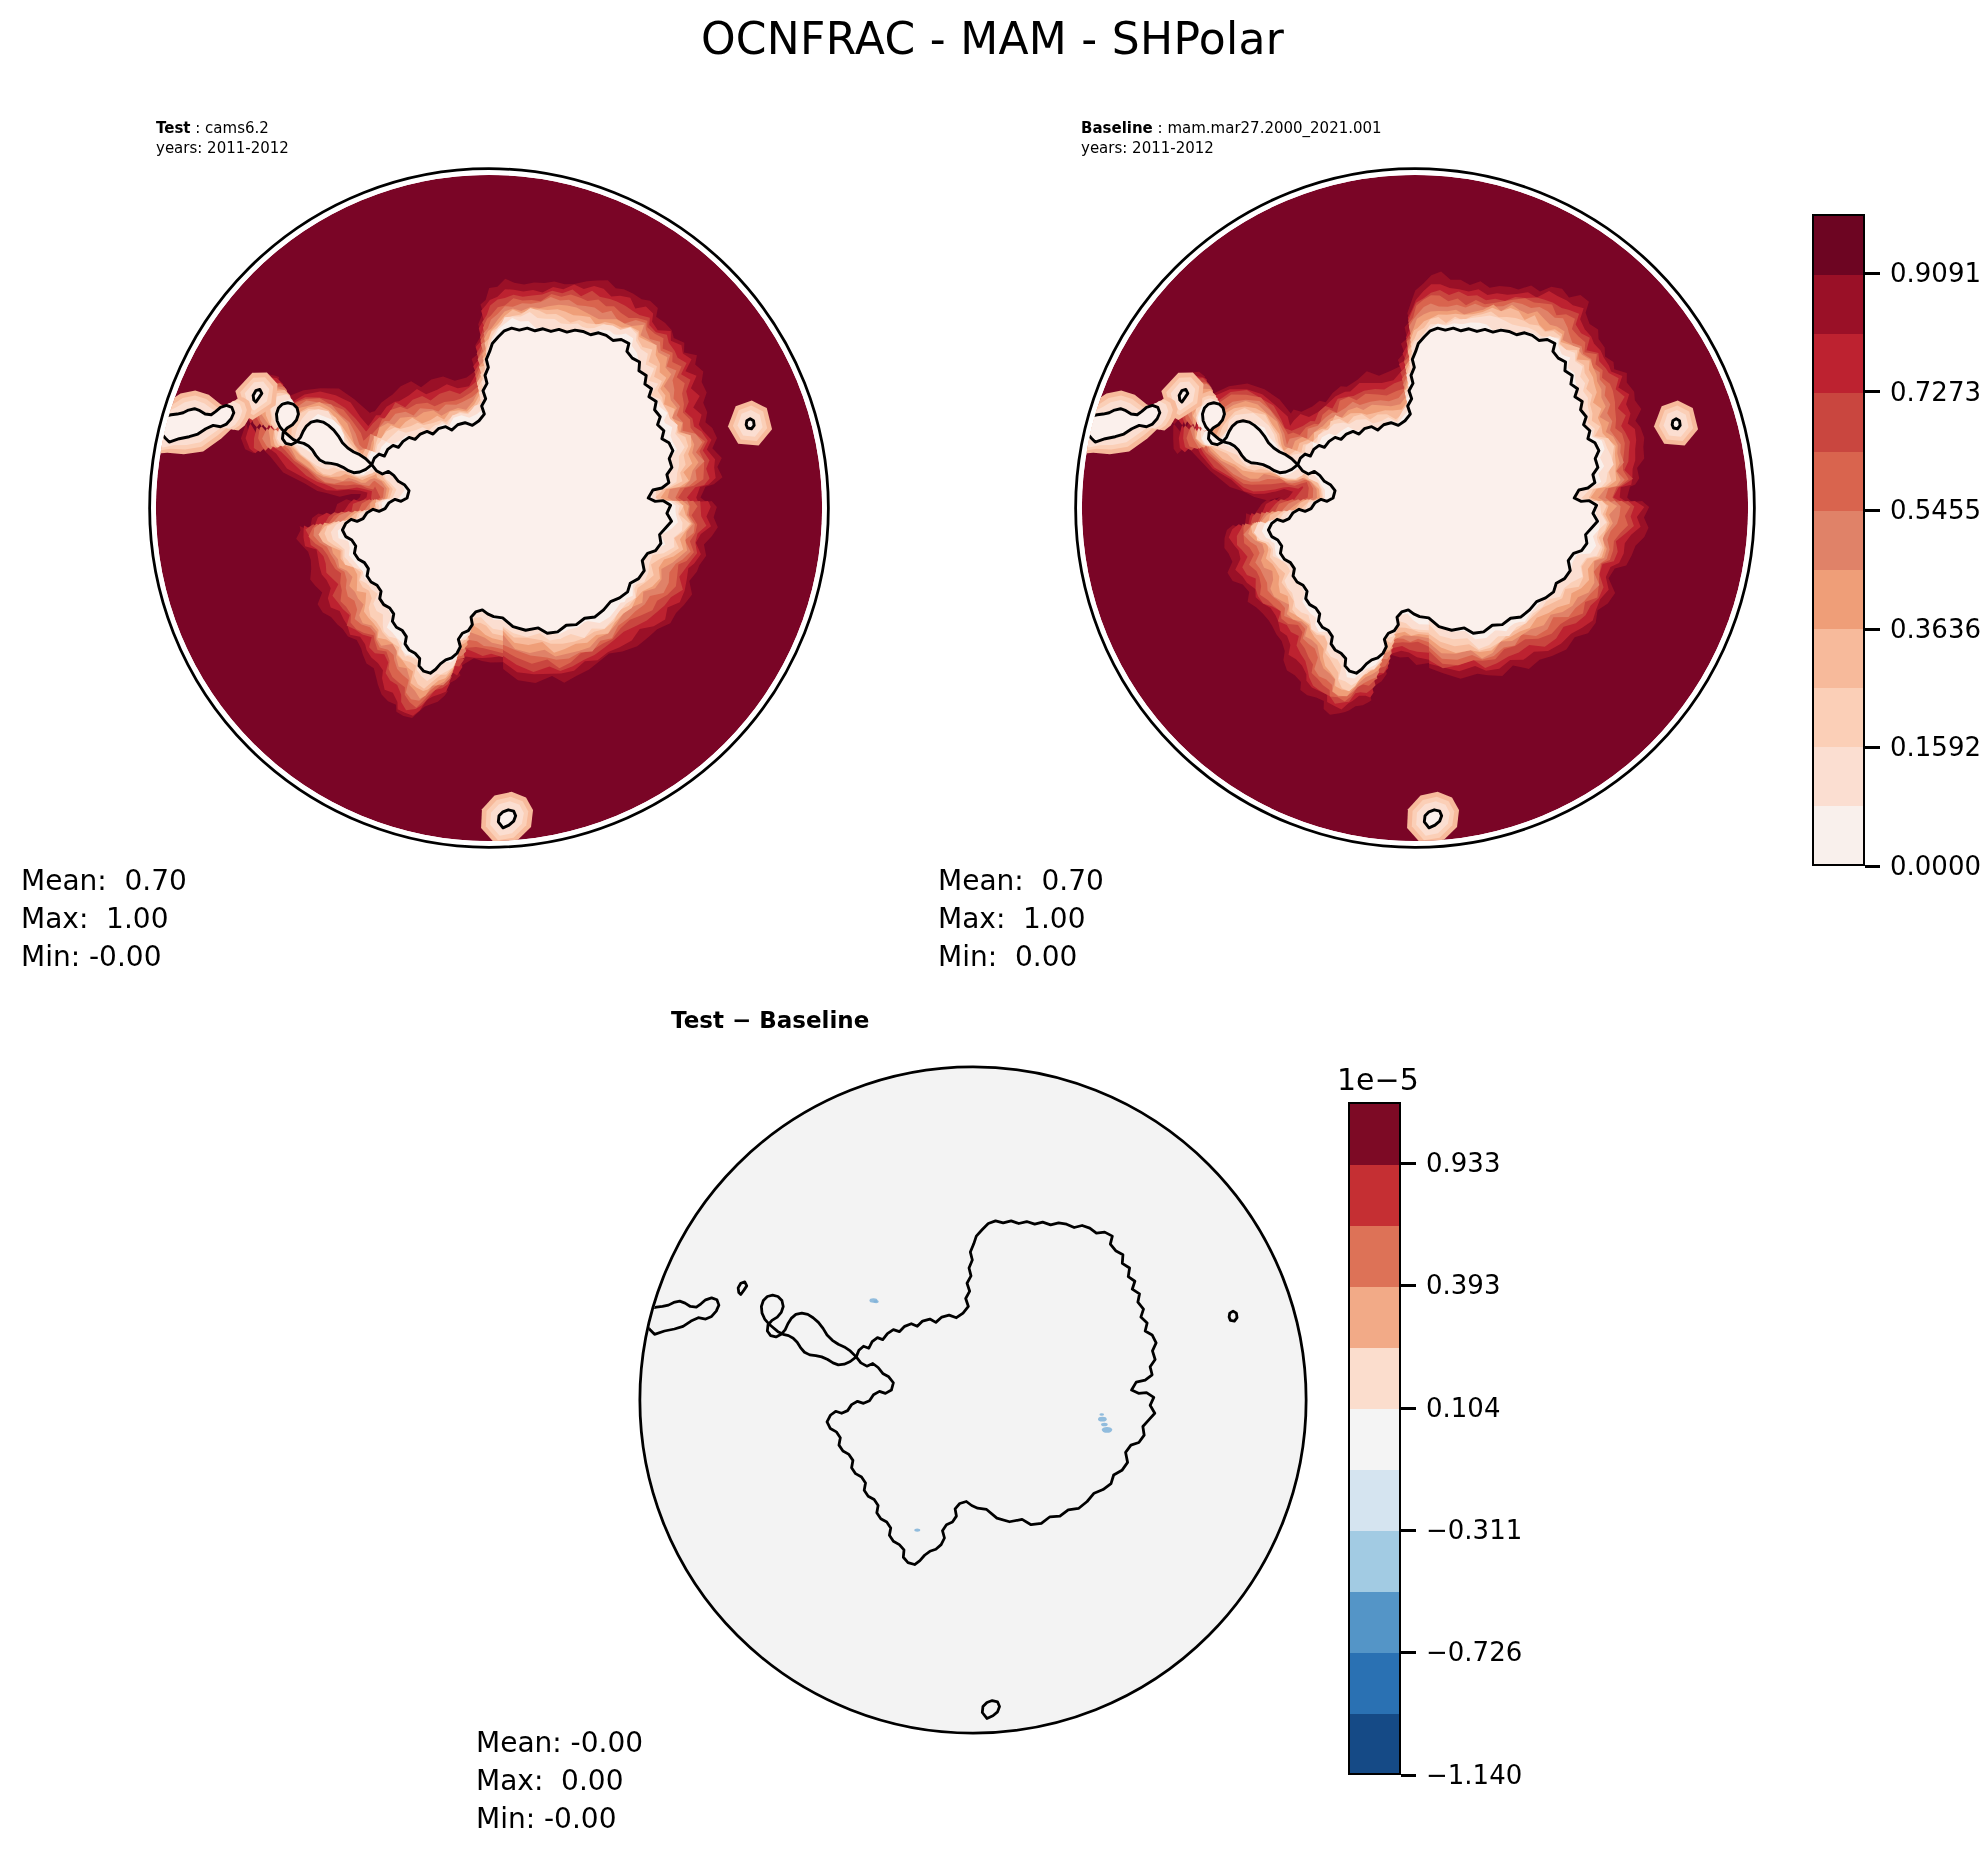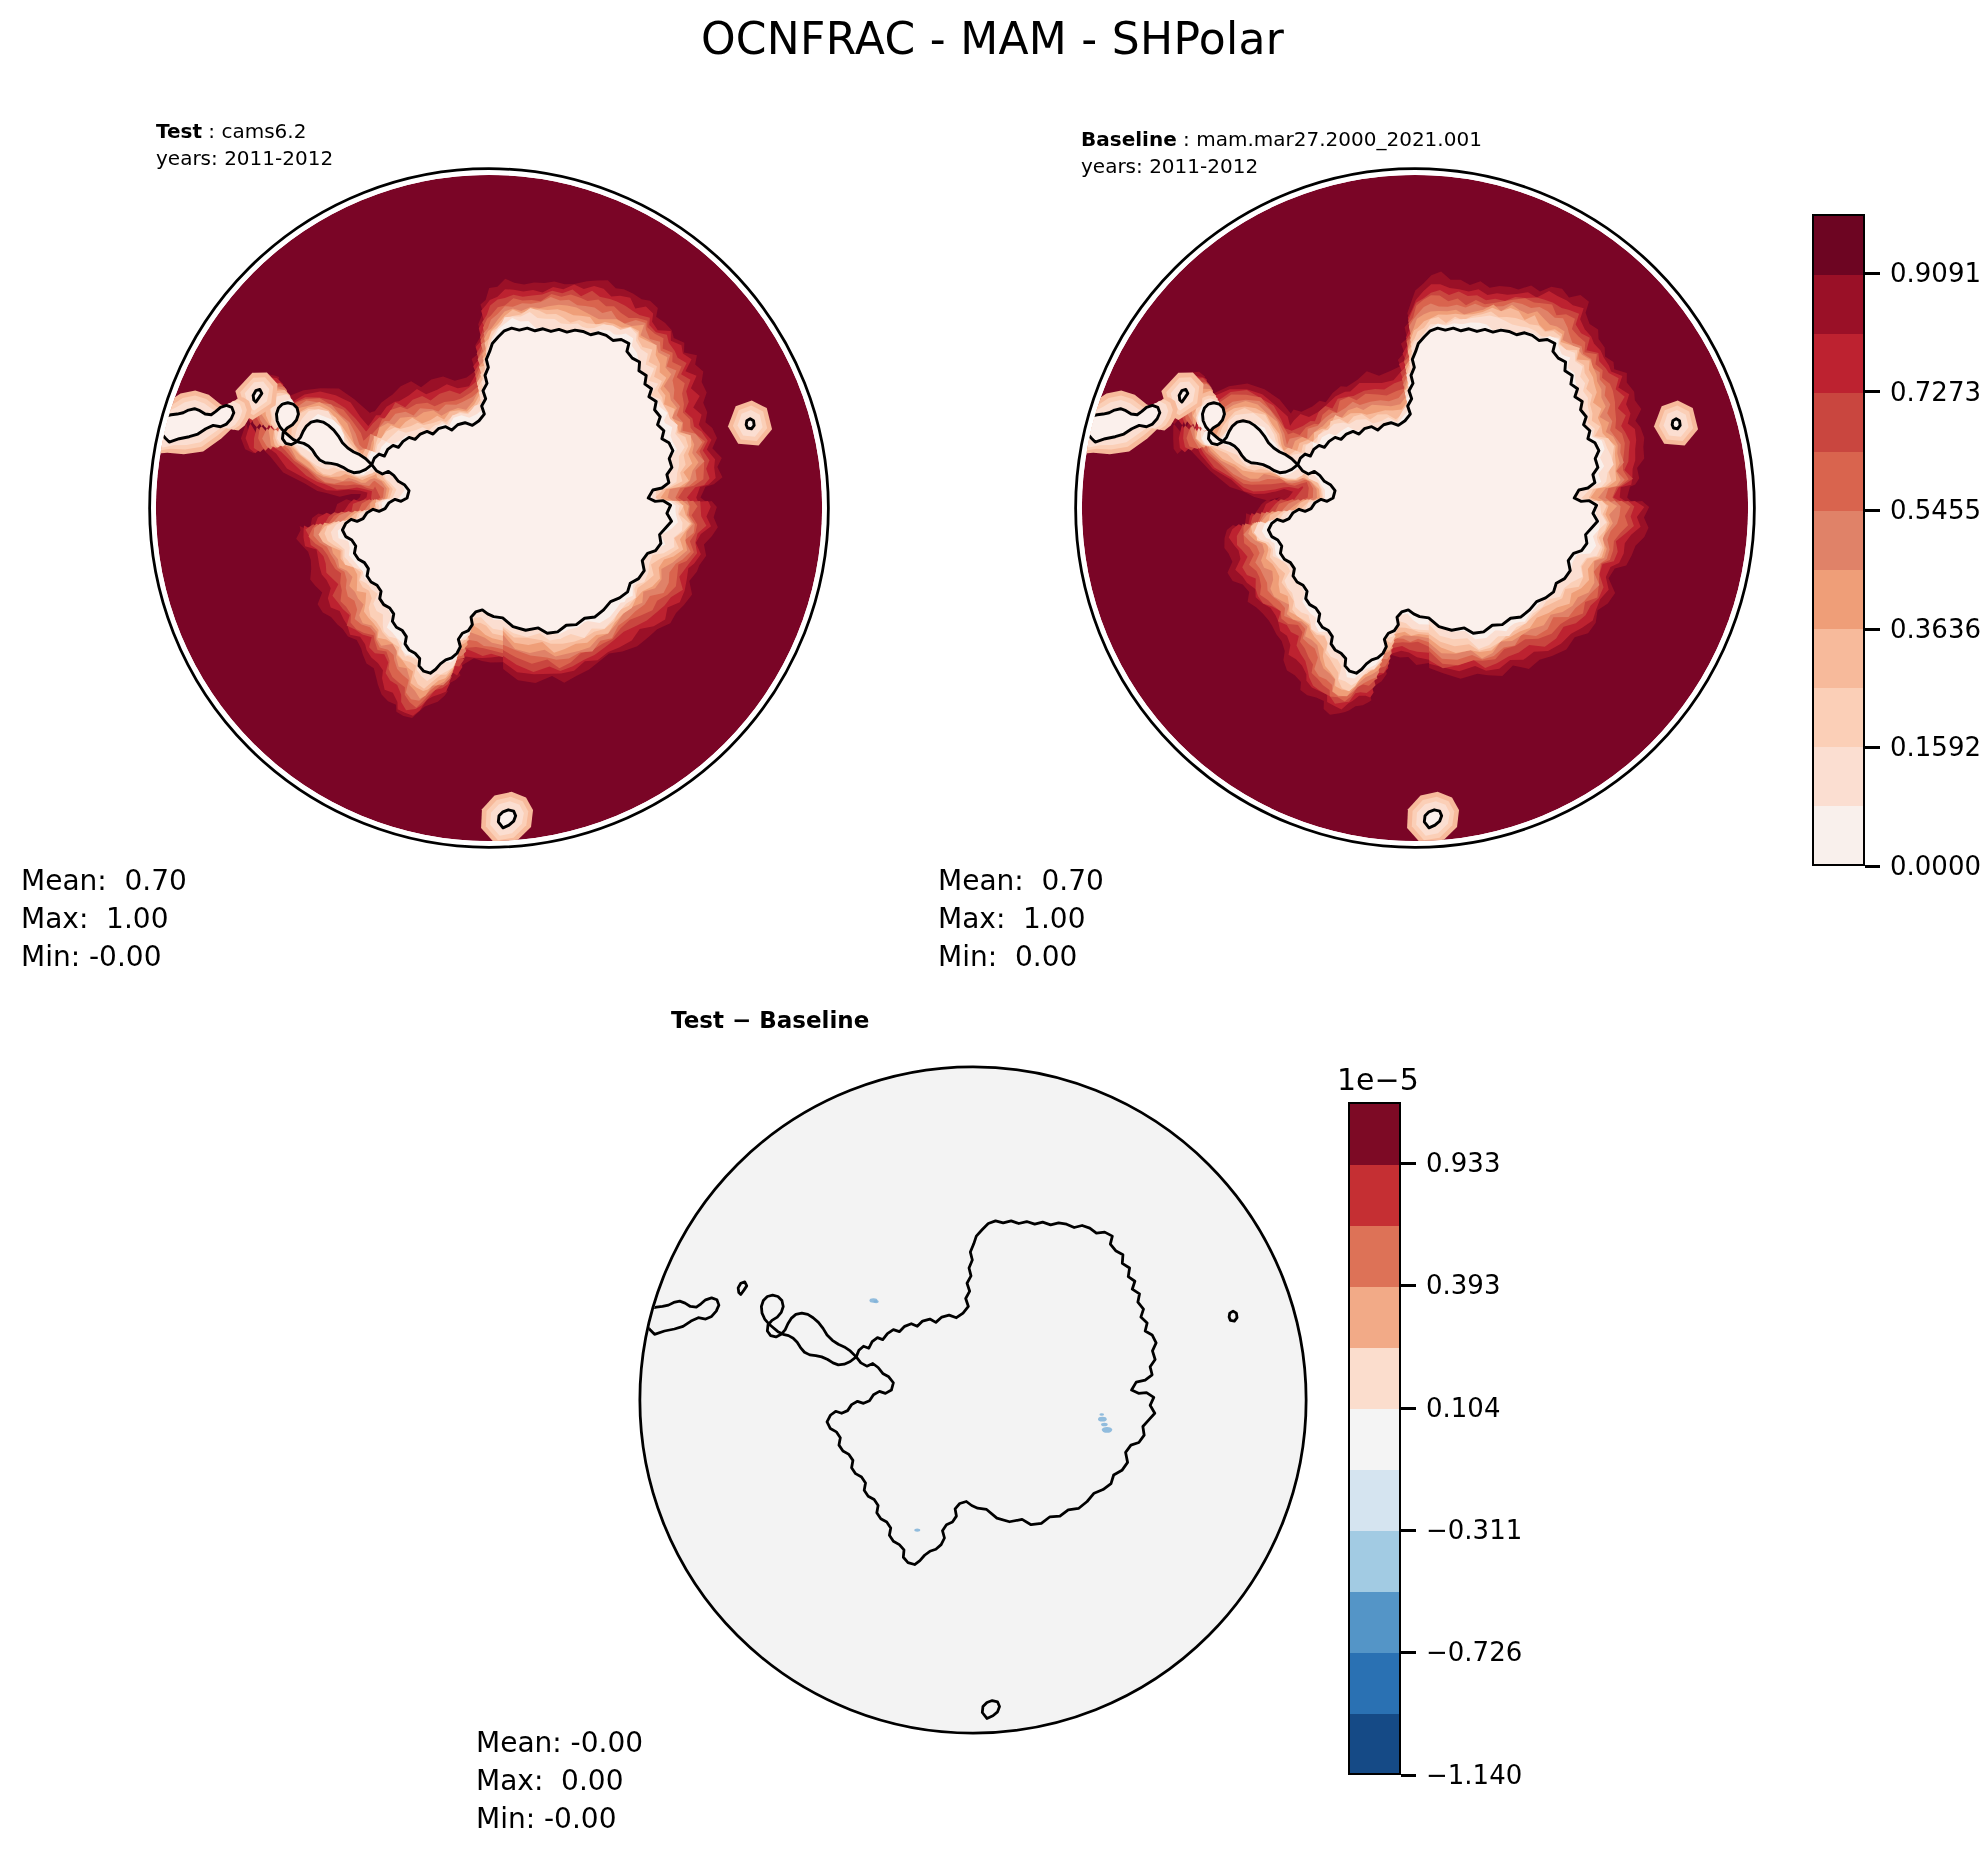--- a/index.html
+++ b/index.html
@@ -32,21 +32,21 @@
     text-align: center;
     font-size: 44px;
     font-weight: 400;
     letter-spacing: 0.3px;
     line-height: 1.2;
   }
 
   
   .panel-head {
     position: absolute;
-    font-size: 20px;
+    font-size: 15px;
     line-height: 1.34;
     white-space: nowrap;
   }
   .panel-head .lbl { font-weight: 700; }
   .panel-head .sep { font-weight: 400; }
   .panel-head .val { font-weight: 400; }
   .panel-head .yrs { display: block; font-weight: 400; }
 
   .diff-head {
     position: absolute;
@@ -107,21 +107,21 @@
 
 <div id="figure">
 
   <div class="fig-title">OCNFRAC - MAM - SHPolar</div>
 
   <div class="panel-head" style="left:156px; top:118px;">
     <span class="lbl">Test</span><span class="sep"> : </span><span class="val">cams6.2</span>
     <span class="yrs">years: 2011-2012</span>
   </div>
 
-  <div class="panel-head" style="left:1081px; top:118px;margin-top:8px;">
+  <div class="panel-head" style="left:1081px; top:118px;">
     <span class="lbl">Baseline</span><span class="sep"> : </span><span class="val">mam.mar27.2000_2021.001</span>
     <span class="yrs">years: 2011-2012</span>
   </div>
 
   <div class="map-panel" id="map-test" style="left:142px; top:161px;">
       <svg width="694" height="694" viewBox="0 0 1000 1000">
         <defs>
           <clipPath id="map-test-clip">
             <circle cx="500" cy="500" r="480"></circle>
           </clipPath>

